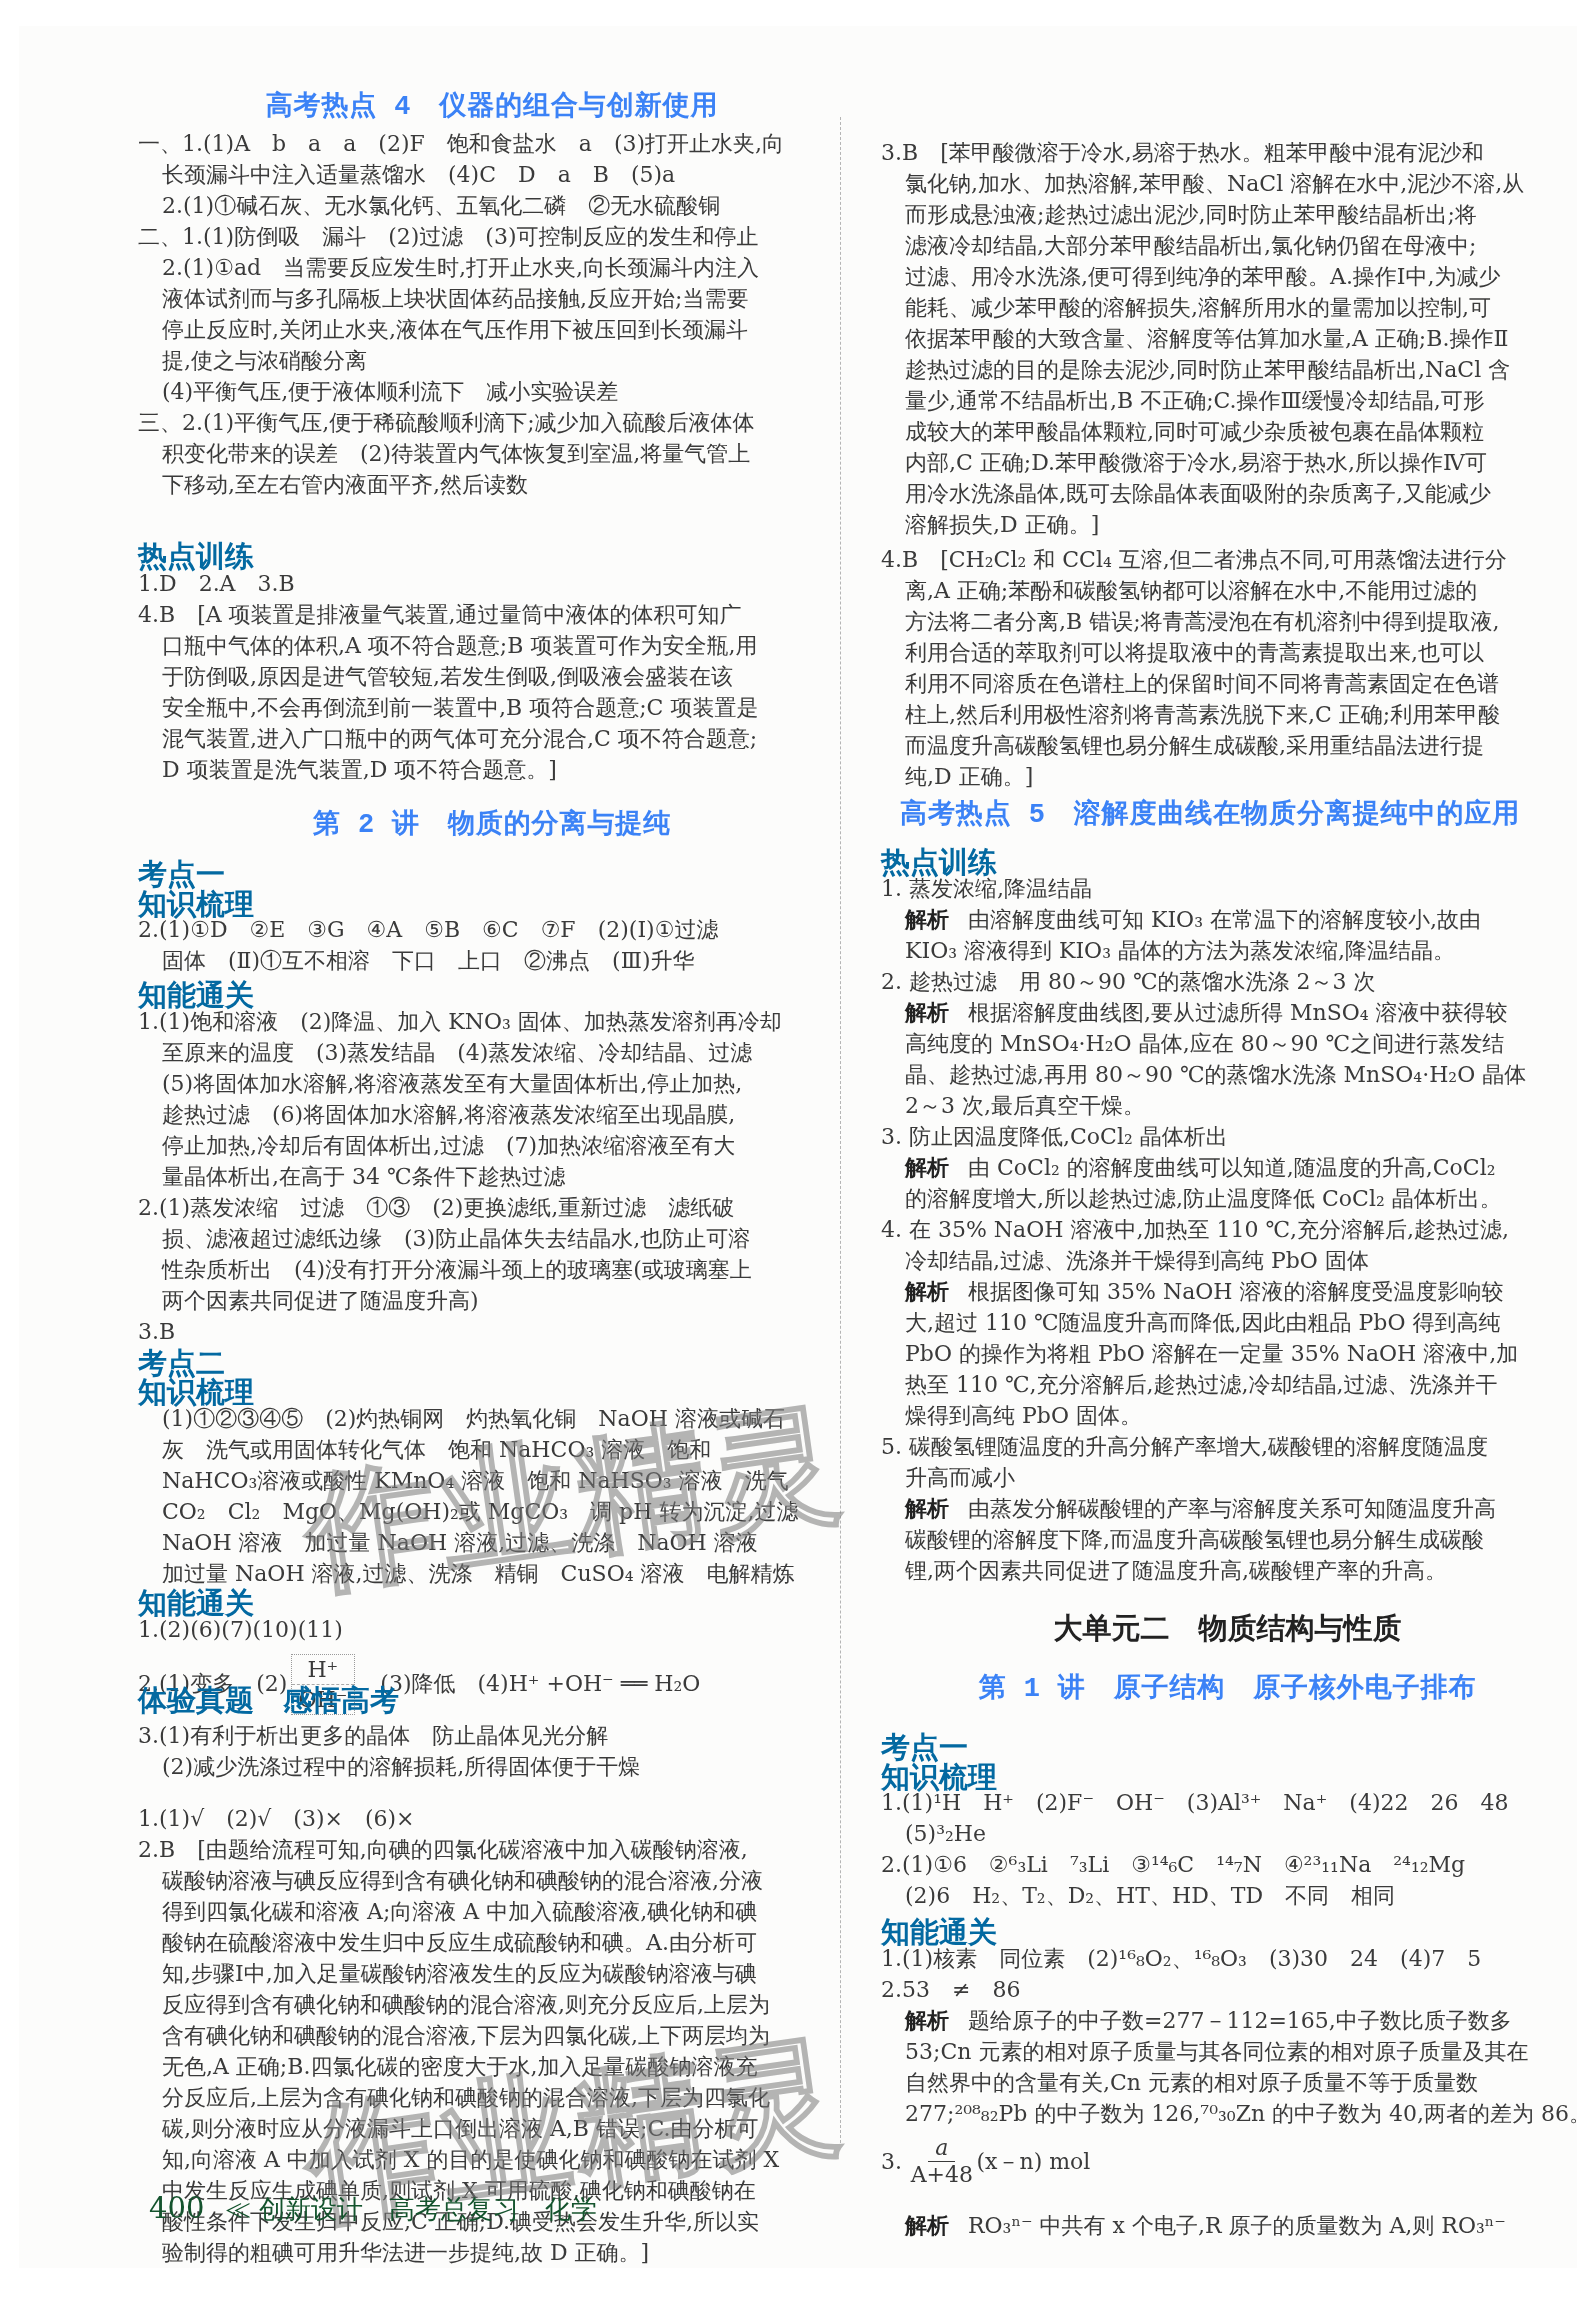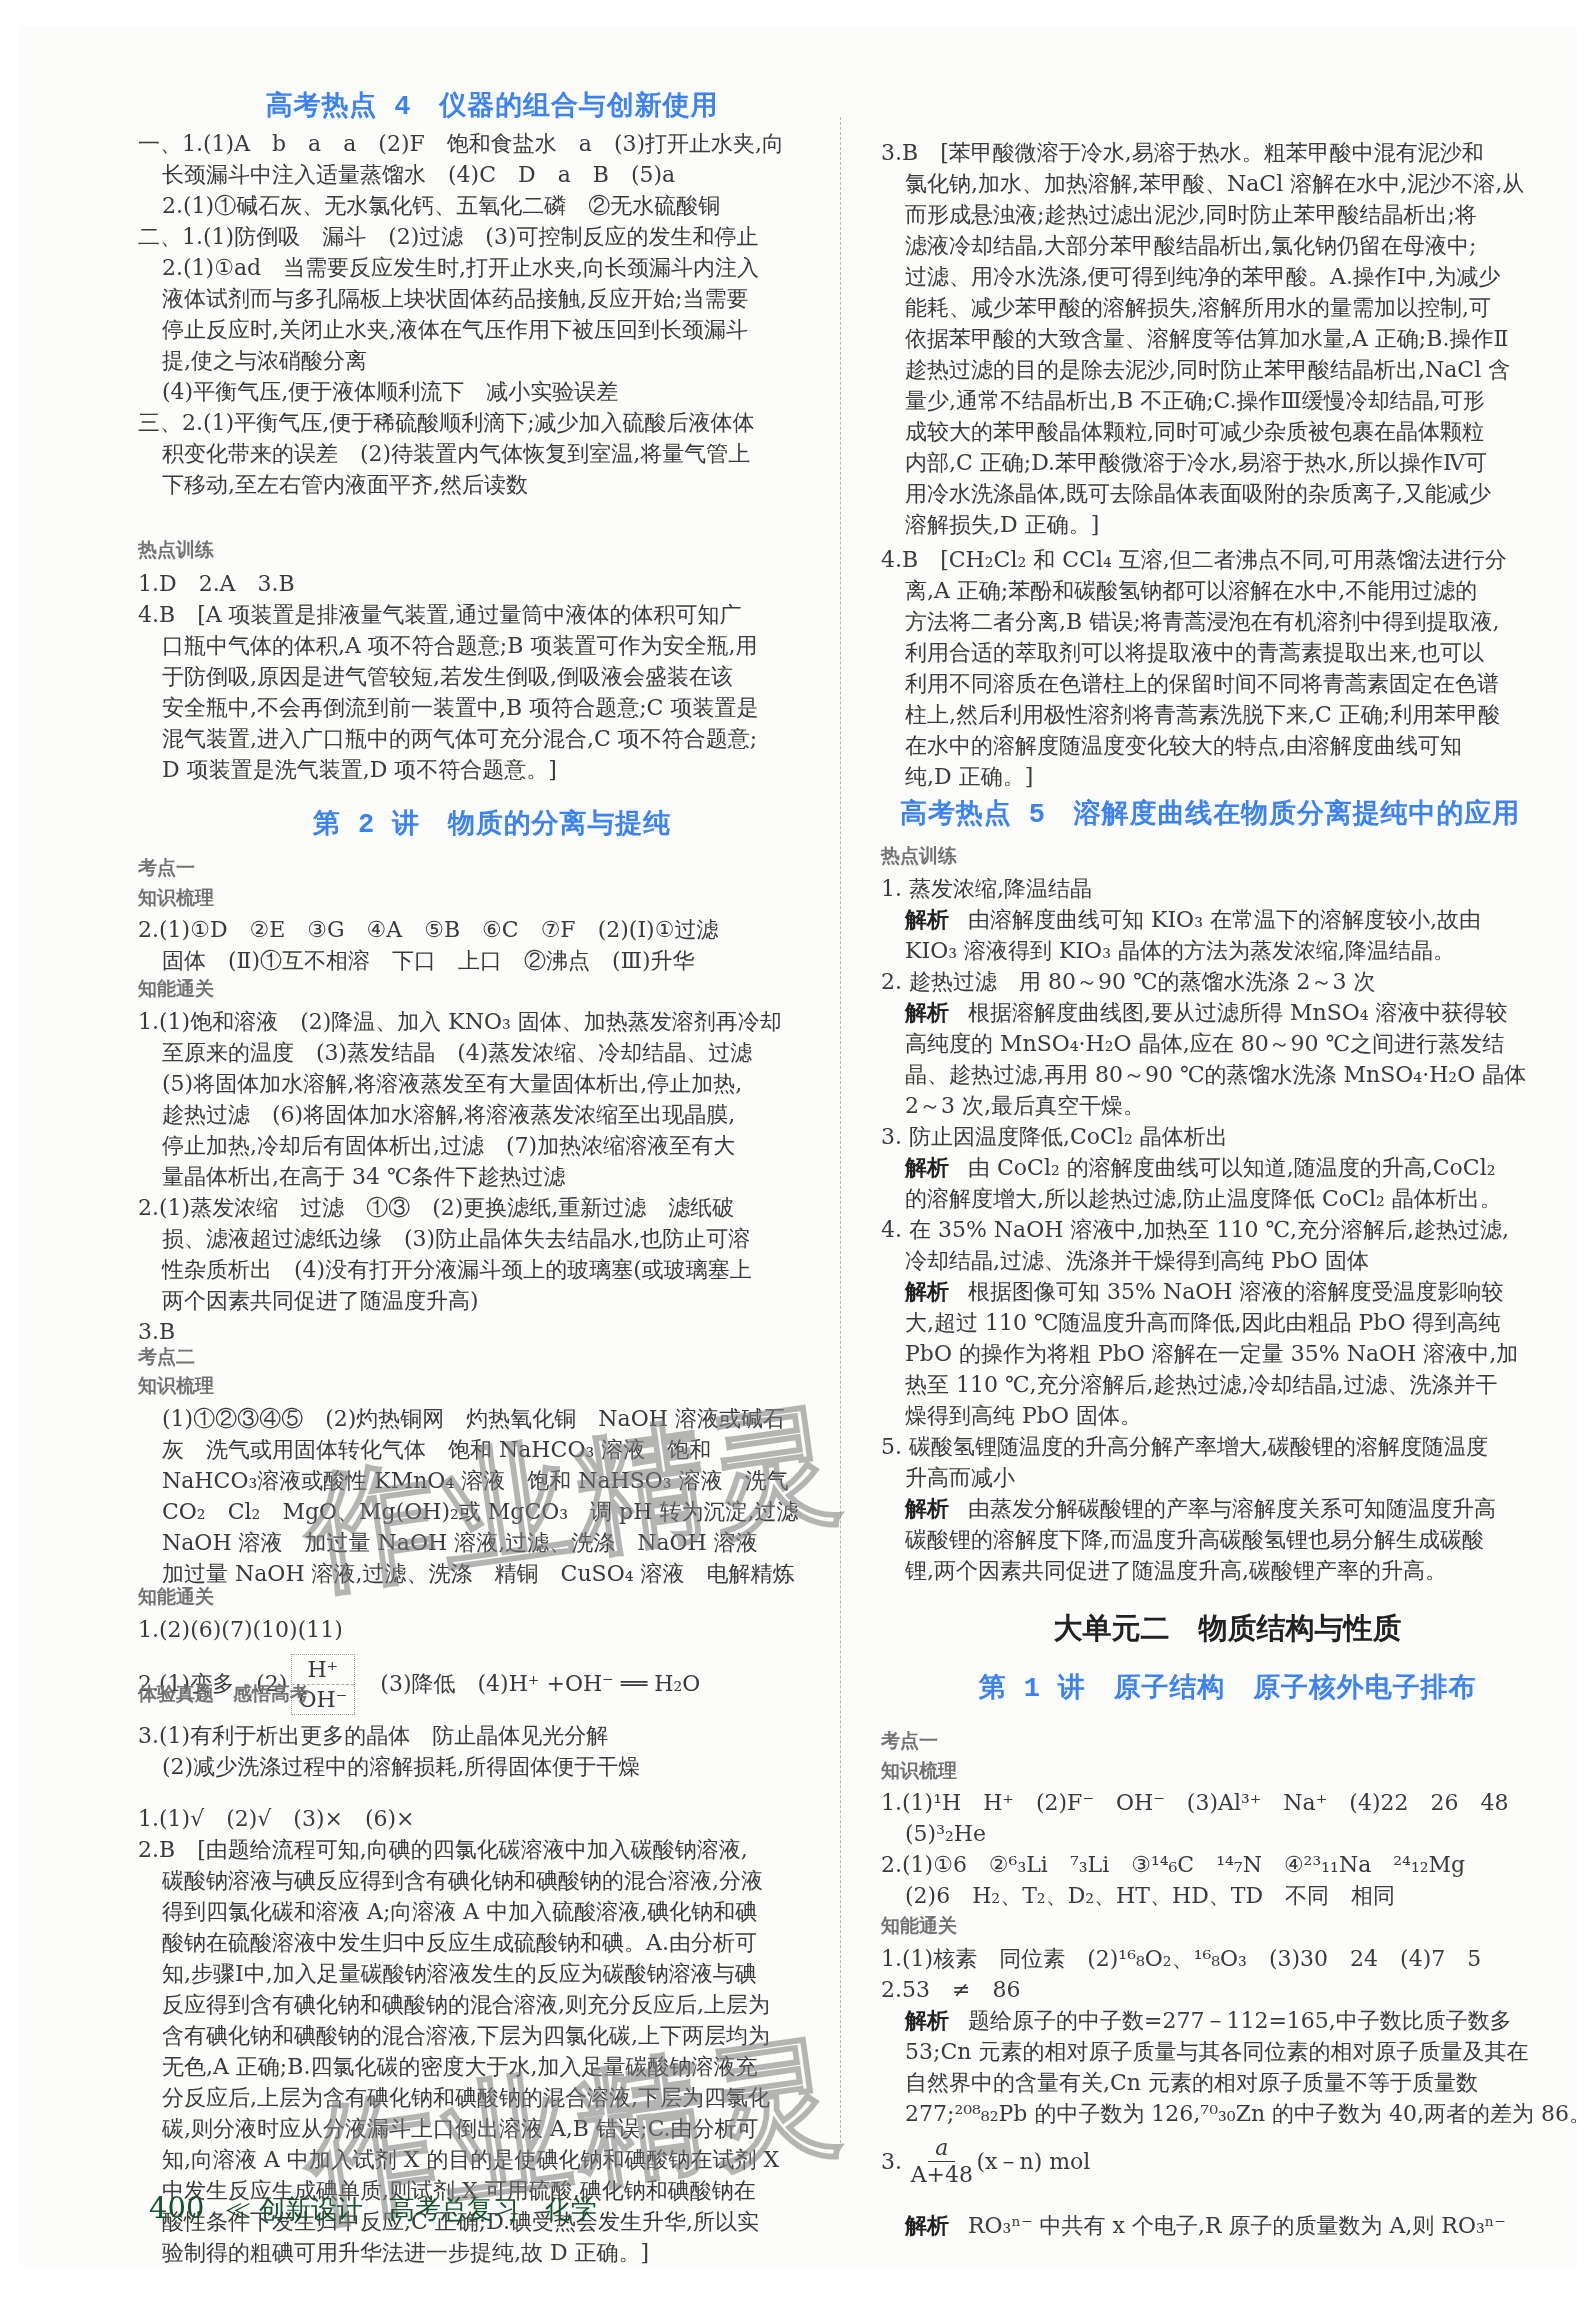--- a/index.html
+++ b/index.html
@@ -9,21 +9,21 @@
   .col{position:absolute;top:0;}
   .col-left{left:119px;top:0;width:708px;}
   .col-right{left:862px;top:0;width:693px;}
   .divider{position:absolute;left:821px;top:91px;height:2026px;border-left:1.7px dashed #b5b5b5;}
   .block{position:absolute;left:0;right:0;}
   .h-section{font-family:Liberation Mono, monospace;font-weight:bold;
              font-size:27px;color:#3b82f6;text-align:center;letter-spacing:0.9px;white-space:nowrap;}
   .h-unit{font-family:"DejaVu Sans","Liberation Sans",sans-serif;font-weight:bold;
           font-size:29px;color:#222;text-align:center;white-space:nowrap;}
   .h-sub{font-family:Liberation Serif, serif;font-weight:bold;
-         font-size:19px;color:#737373;white-space:nowrap;}
+         font-size:29px;color:#0369a1;white-space:nowrap;}
   .line{font-size:22px;line-height:31px;white-space:nowrap;color:#3a3a3a;}
   .ind{padding-left:24px;}
   .jx{font-family:"DejaVu Sans","Liberation Sans",sans-serif;font-weight:bold;color:#222;margin-right:19px;}
   .formula-box{display:inline-block;vertical-align:middle;border:1.7px dotted #9a9a9a;width:62px;
                text-align:center;line-height:29px;margin:0 3.5px;}
   .formula-box .fb-top{border-bottom:0.9px dashed #aaa;}
   .footer{position:absolute;left:130px;top:2165px;font-size:26px;color:#14532d;white-space:nowrap;}
   .footer .pn{font-size:29px;margin-right:12px;}
   .watermark{position:absolute;font-family:"DejaVu Sans","Liberation Sans",sans-serif;font-weight:bold;
              font-size:130px;color:transparent;-webkit-text-stroke:1.7px rgba(120,120,120,0.55);
@@ -148,21 +148,21 @@
       <div class="line ind">溶解损失,D 正确。]</div>
     </div>
 
     <div class="block" style="top:518px;">
       <div class="line">4.B　[CH₂Cl₂ 和 CCl₄ 互溶,但二者沸点不同,可用蒸馏法进行分</div>
       <div class="line ind">离,A 正确;苯酚和碳酸氢钠都可以溶解在水中,不能用过滤的</div>
       <div class="line ind">方法将二者分离,B 错误;将青蒿浸泡在有机溶剂中得到提取液,</div>
       <div class="line ind">利用合适的萃取剂可以将提取液中的青蒿素提取出来,也可以</div>
       <div class="line ind">利用不同溶质在色谱柱上的保留时间不同将青蒿素固定在色谱</div>
       <div class="line ind">柱上,然后利用极性溶剂将青蒿素洗脱下来,C 正确;利用苯甲酸</div>
-      <div class="line ind">在水中的溶解度随温度变化较大的特点,由溶解度曲线可知</div>
+      <div class="line ind">而温度升高碳酸氢锂也易分解生成碳酸,采用重结晶法进行提</div>
       <div class="line ind">纯,D 正确。]</div>
     </div>
 
     <div class="block h-section" style="top:769px;text-align:left;padding-left:19px;">高考热点 5　溶解度曲线在物质分离提纯中的应用</div>
 
     <div class="block h-sub" style="top:817px;">热点训练</div>
 
     <div class="block" style="top:847px;">
 
       <div class="line">1. 蒸发浓缩,降温结晶</div>

